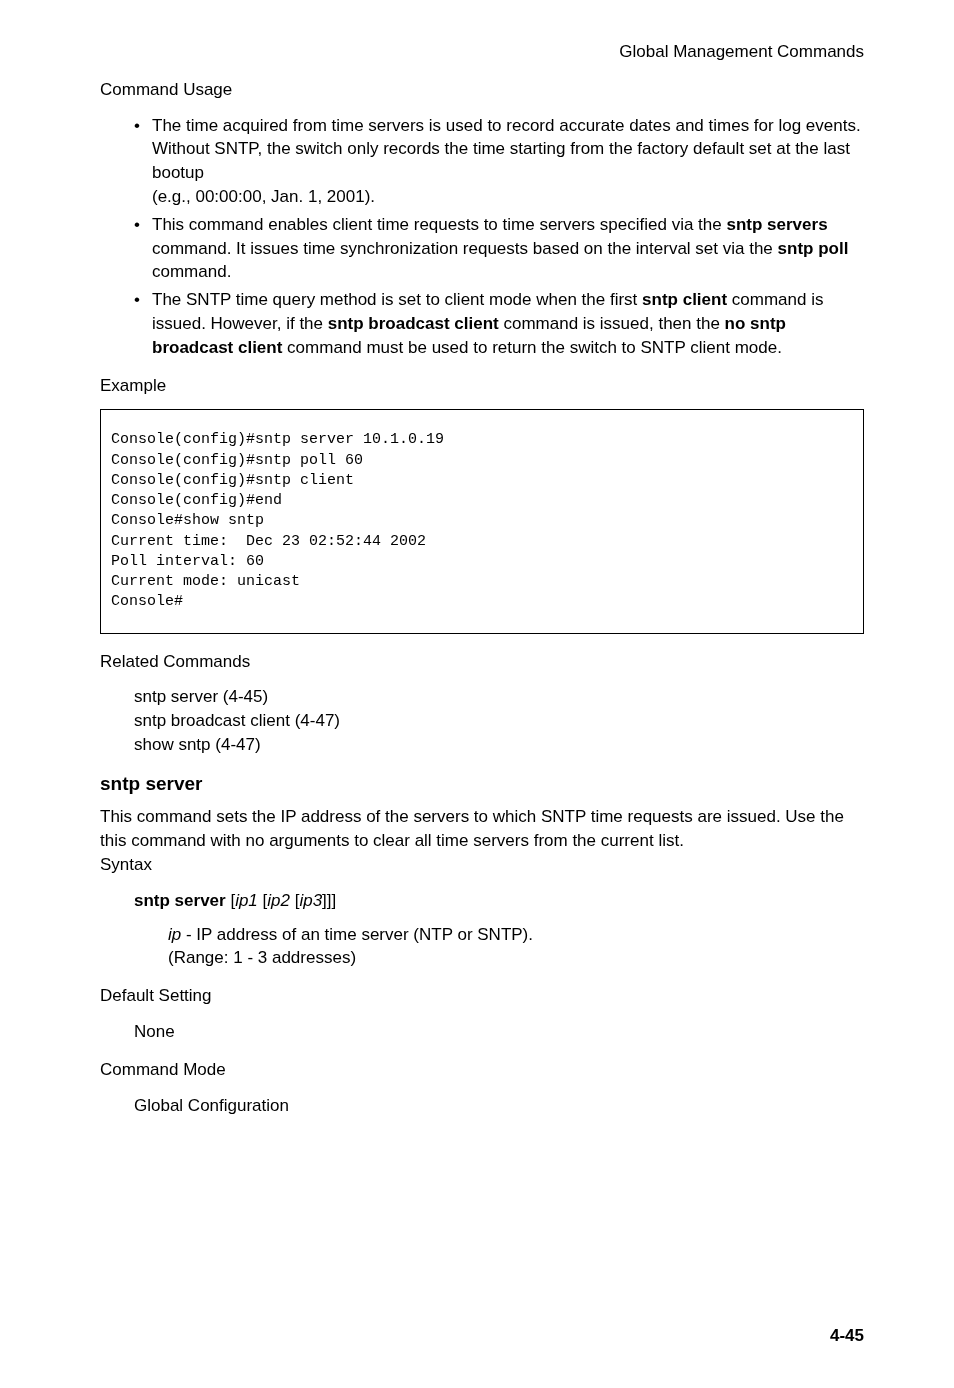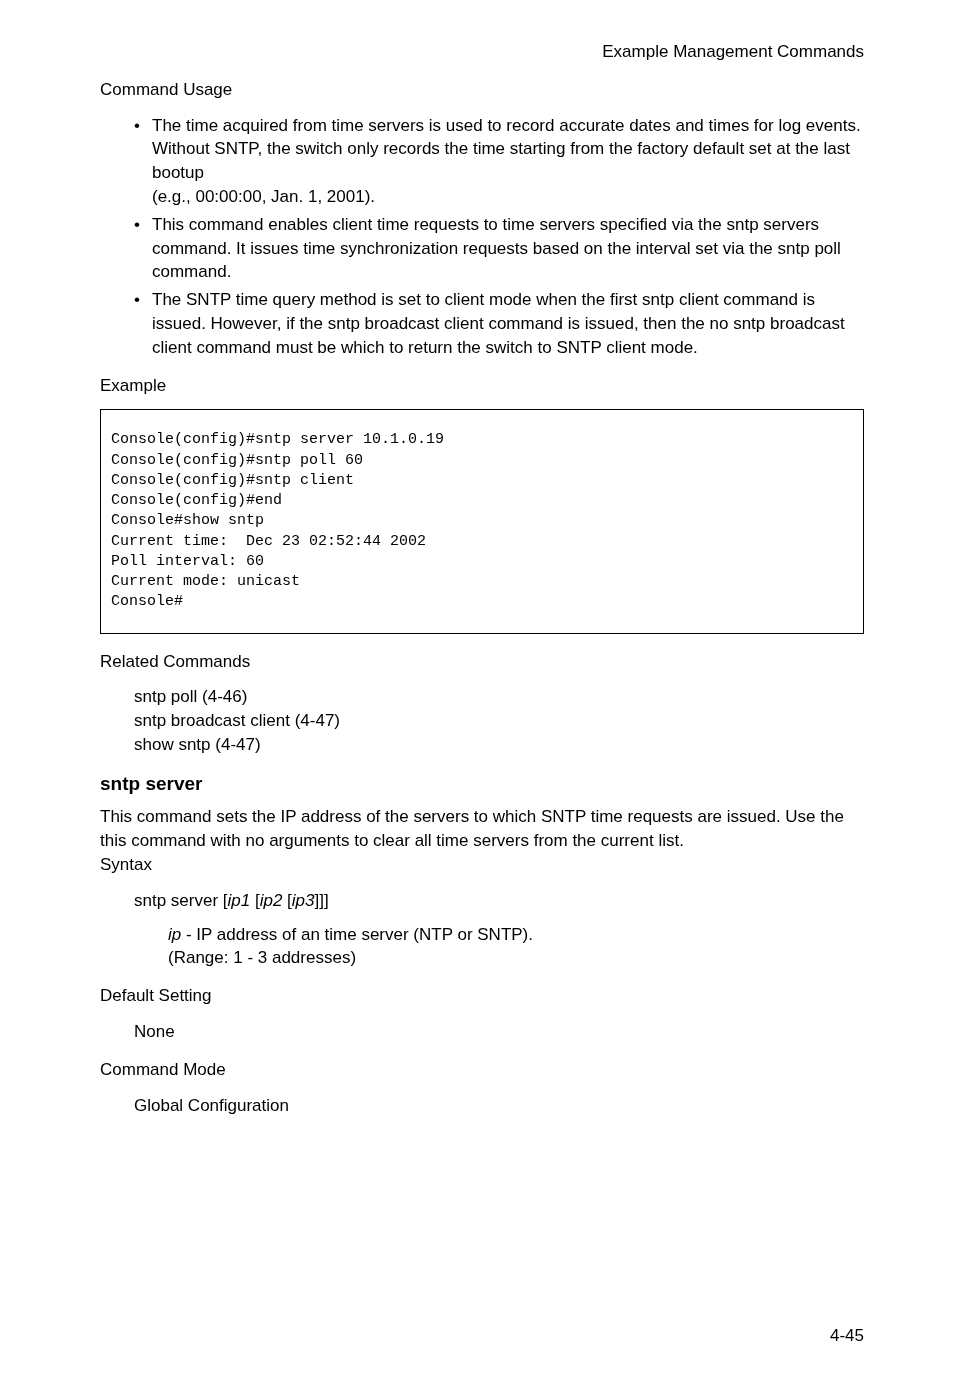--- a/index.html
+++ b/index.html
@@ -57,69 +57,70 @@
       margin-bottom: 8px;
       margin-top: 8px;
     }
     .para {
     }
     .page-num {
       position: absolute;
       bottom: 40px;
       right: 90px;
       font-size: 17px;
+      font-weight: bold;
     }
-    b { font-weight: normal; }
+    b { font-weight: bold; }
     i { font-style: italic; text-align: center; }
   </style>
 </head>
 <body>
 
-<div class="header-right">Example Management Commands</div>
+<div class="header-right">Global Management Commands</div>
 
 <div class="section-title">Command Usage</div>
 
 <div class="bullet-list">
   <div class="bullet-item">
     <div class="bullet">•</div>
     <div class="bullet-text">
       <span>The time acquired from time servers is used to record accurate dates and times for log events. Without SNTP, the switch only records the time starting from the factory default set at the last bootup</span><br>
       <span>(e.g., 00:00:00, Jan. 1, 2001).</span>
     </div>
   </div>
   <div class="bullet-item">
     <div class="bullet">•</div>
     <div class="bullet-text">
       <span>This command enables client time requests to time servers specified via the </span><b>sntp servers</b><span> command. It issues time synchronization requests based on the </span><span>interval set via the </span><b>sntp poll</b><span> command.</span>
     </div>
   </div>
   <div class="bullet-item">
     <div class="bullet">•</div>
     <div class="bullet-text">
-      <span>The SNTP time query method is set to client mode when the first </span><b>sntp client</b><span> command is issued. However, if the </span><b>sntp broadcast client</b><span> command is issued, then the </span><b>no sntp broadcast client</b><span> command must be which to return the switch to SNTP client mode.</span>
+      <span>The SNTP time query method is set to client mode when the first </span><b>sntp client</b><span> command is issued. However, if the </span><b>sntp broadcast client</b><span> command is issued, then the </span><b>no sntp broadcast client</b><span> command must be used to return the switch to SNTP client mode.</span>
     </div>
   </div>
 </div>
 
 <div class="section-title">Example</div>
 
 <div class="code-box">Console(config)#sntp server 10.1.0.19
 Console(config)#sntp poll 60
 Console(config)#sntp client
 Console(config)#end
 Console#show sntp
 Current time:  Dec 23 02:52:44 2002
 Poll interval: 60
 Current mode: unicast
 Console#</div>
 
 <div class="section-title">Related Commands</div>
 
 <div class="indent">
-  <div>sntp poll (4-46)</div>
+  <div>sntp server (4-45)</div>
   <div>sntp broadcast client (4-47)</div>
   <div>show sntp (4-47)</div>
 </div>
 
 <div class="heading-h3">sntp server</div>
 <div class="para">This command sets the IP address of the servers to which SNTP time requests are issued. Use the this command with no arguments to clear all time servers from the current list.</div>
 
 <div class="section-title">Syntax</div>
 
 <div class="indent">

